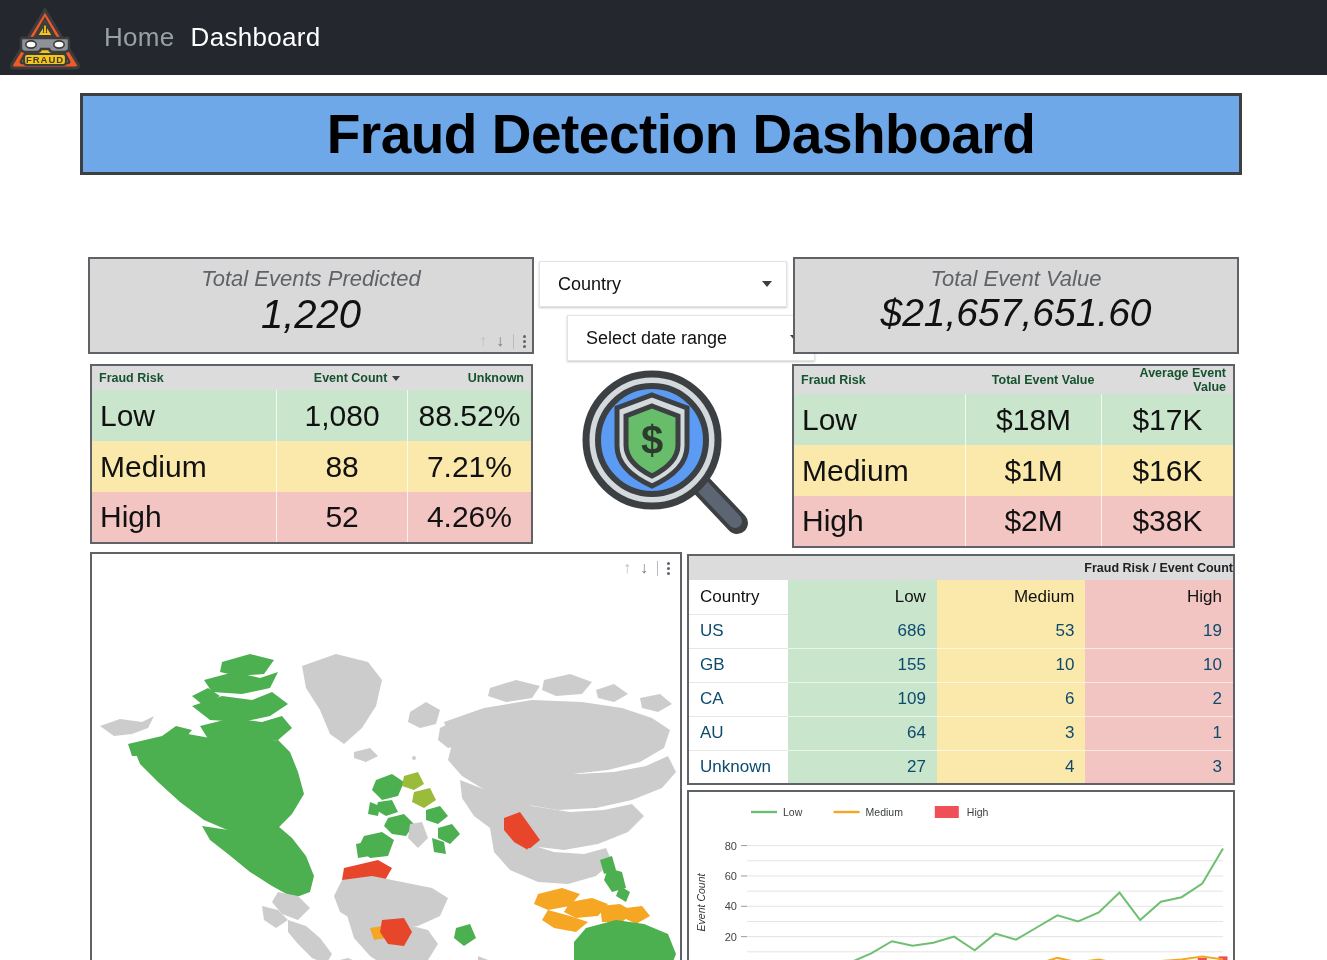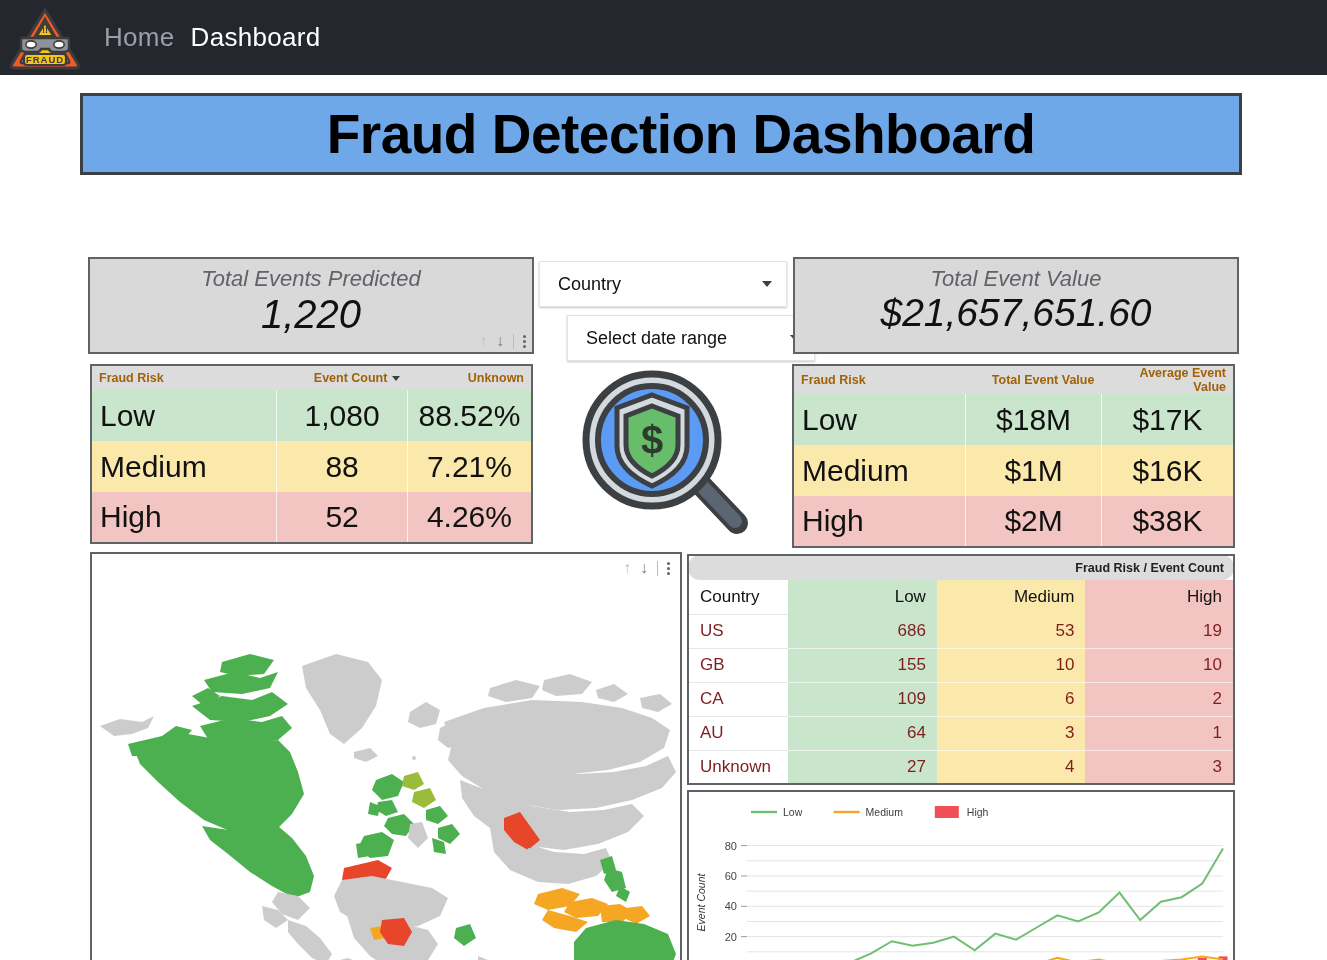--- a/index.html
+++ b/index.html
@@ -107,21 +107,21 @@
     position: absolute;
     border: 2px solid #5f6368;
     background: #fff;
     border-collapse: collapse;
     table-layout: fixed;
   }
   #risk-left { left: 90px; top: 289px; width: 443px; height: 178px; }
   #risk-right { left: 792px; top: 289px; width: 443px; height: 178px; }
   .risk-table thead th {
     background: #dcdcdc;
-    font-size: 12.5px; font-weight: bold; color: #a16207;
+    font-size: 12.5px; font-weight: bold; color: #14532d;
     height: 25px; padding: 0 7px;
     border: none;
   }
   .risk-table thead th.l { text-align: left; }
   .risk-table thead th.r { text-align: right; }
   .risk-table thead th.c { text-align: right; }
   .risk-table tbody td {
     height: 51px; font-size: 30px; color: #111;
     padding: 0 8px;
     border-right: 1px solid rgba(255,255,255,.75);
@@ -160,28 +160,28 @@
   
   #pivot {
     position: absolute; left: 687px; top: 479px;
     width: 548px; height: 227px;
     border: 2px solid #5f6368; background: #fff;
     border-collapse: collapse; table-layout: fixed;
   }
   #pivot .pivot-title-row th {
     background: #dcdcdc; height: 25px;
     font-size: 12.5px; font-weight: bold; color: #202124;
-    text-align: right; padding-right: 9px; border-radius: 12px;
+    text-align: right; 
   }
   #pivot .pivot-head td {
     height: 34px; font-size: 17px; color: #111;
     padding: 0 11px;
   }
   #pivot tbody td {
-    height: 34px; font-size: 17px; color: #7f1d1d;
+    height: 34px; font-size: 17px; color: #0c4a6e;
     padding: 0 11px;
     border-bottom: 1px solid rgba(255,255,255,.6);
   }
   #pivot td.country { background: #fff; text-align: left; border-bottom: 1px solid #e6e6e6; }
   #pivot td.c-low { background: #c9e5cb; text-align: right; }
   #pivot td.c-med { background: #fbe8ab; text-align: right; }
   #pivot td.c-high { background: #f2c5c2; text-align: right; }
 
   
   #chart-card {

